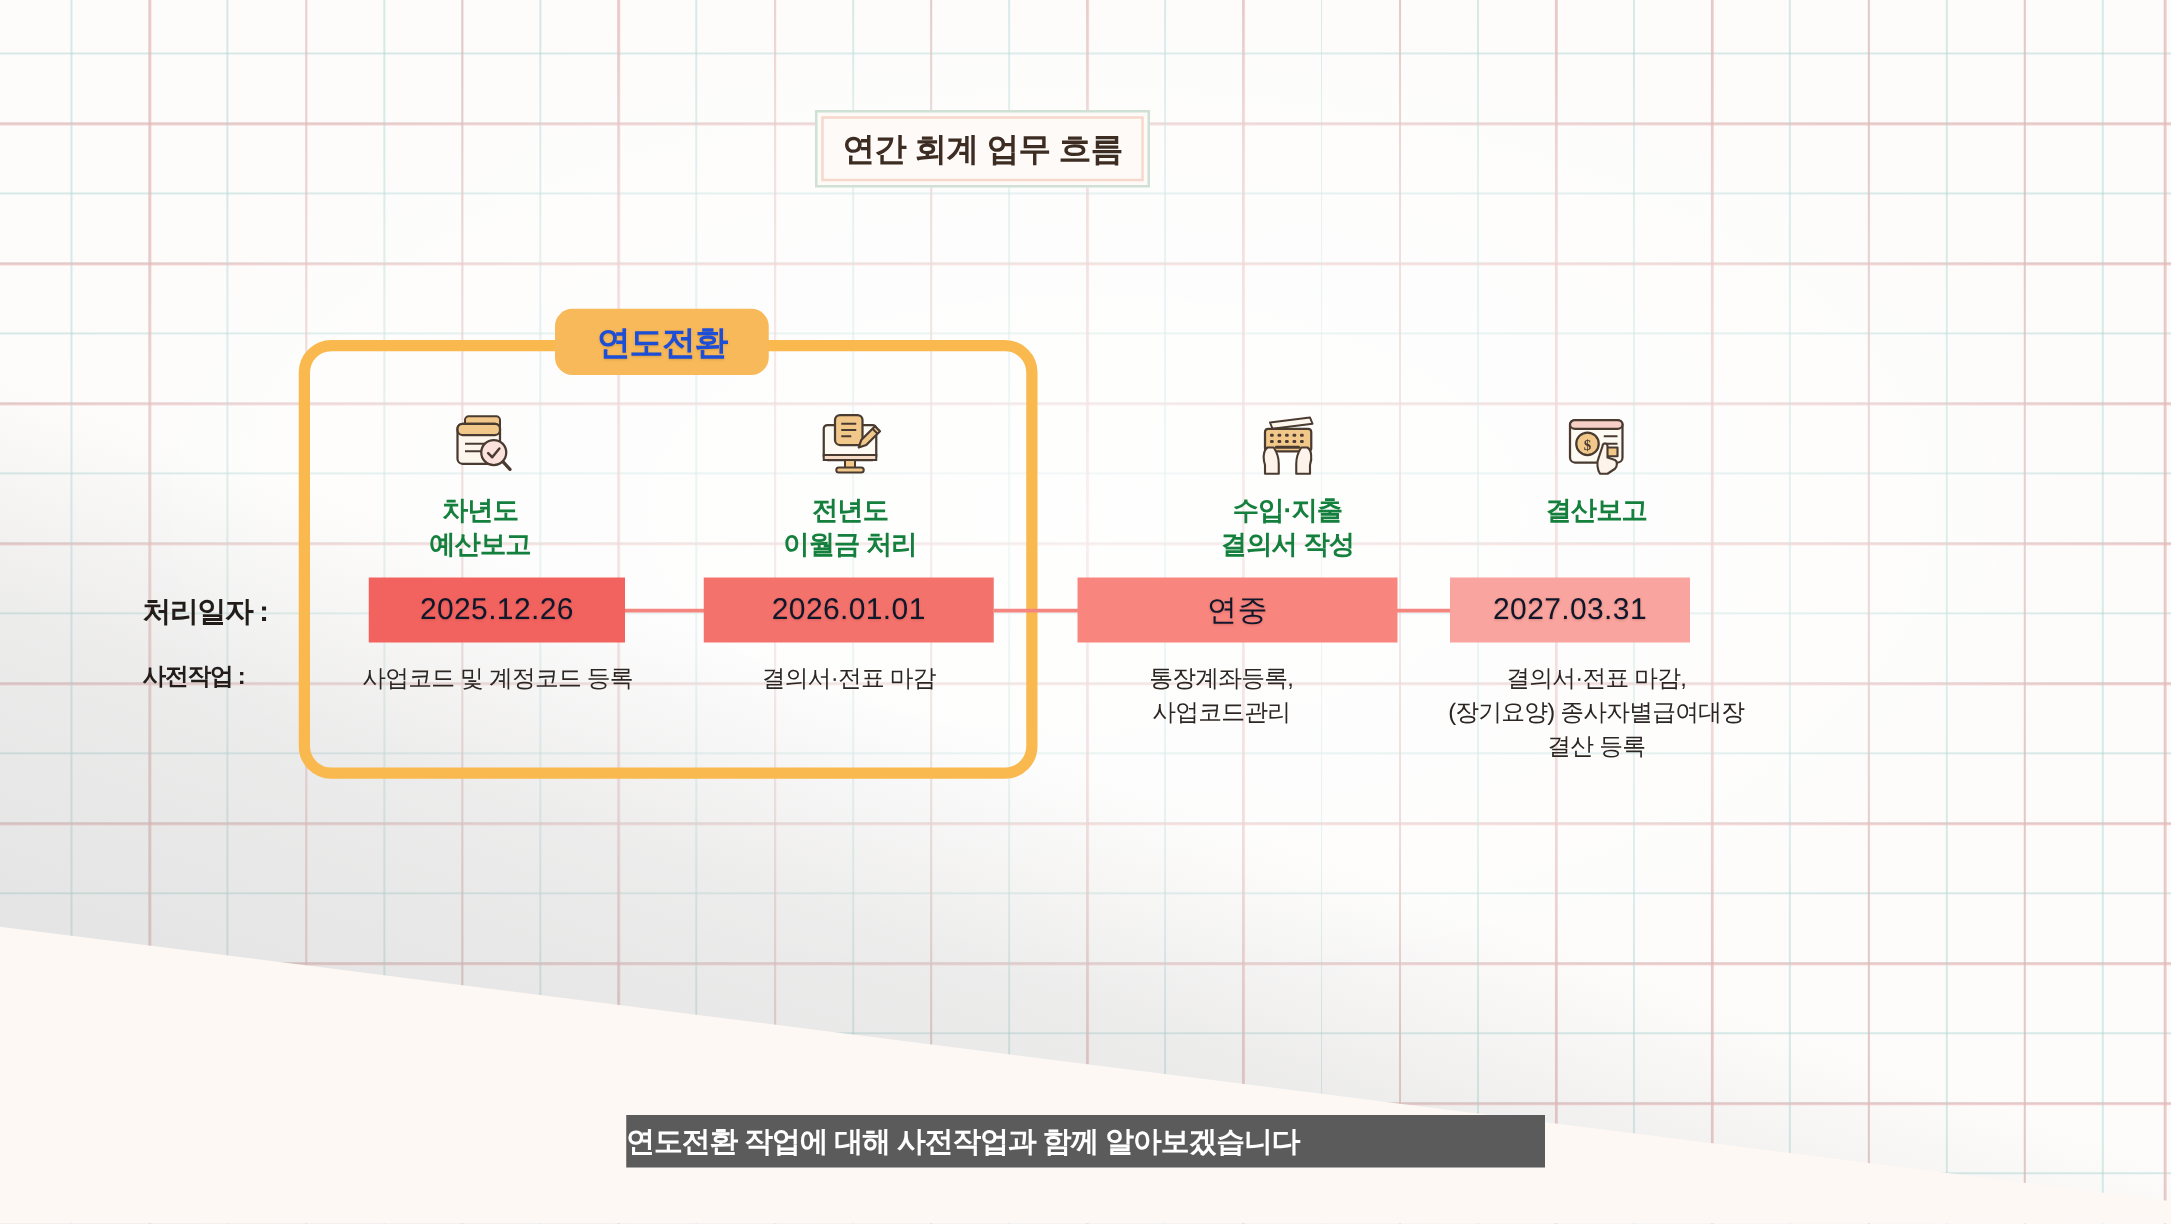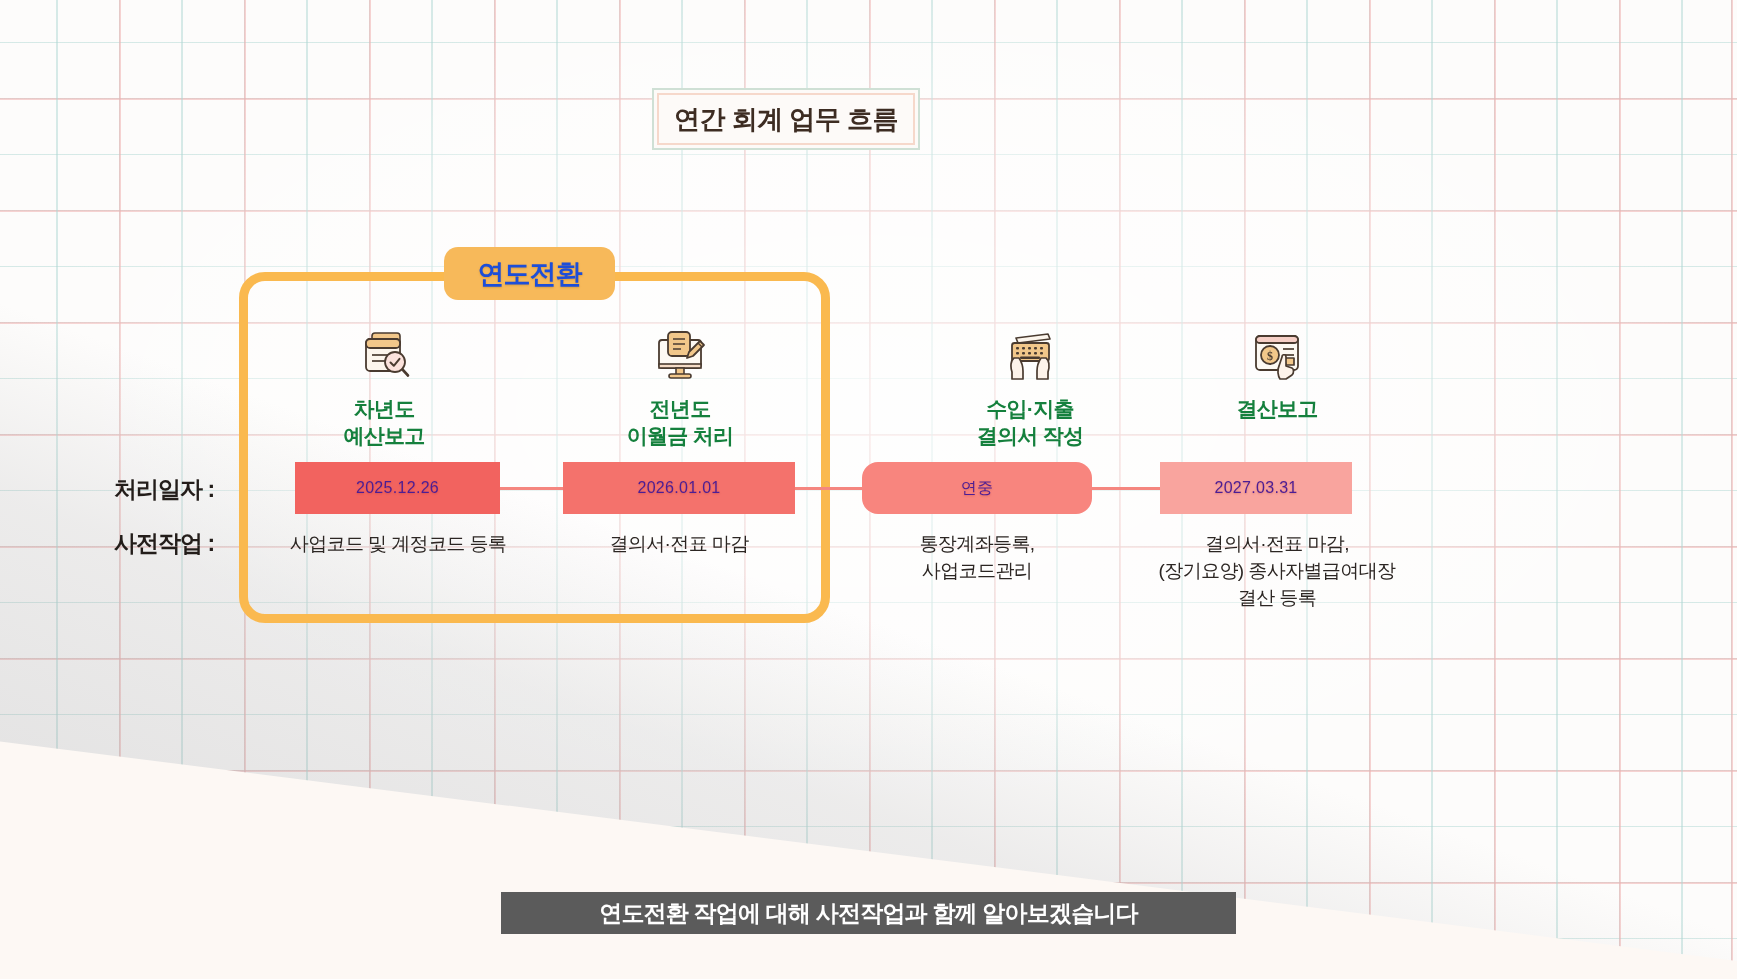--- a/index.html
+++ b/index.html
@@ -102,21 +102,21 @@
     white-space:pre-line;
   }
 
   
   .date-bar{
     position:absolute; top:462px; height:52px;
     display:flex; align-items:center; justify-content:center;
     z-index:3;
   }
   .date-bar span{
-    font-size:16px; color:#4c1d95; letter-spacing:.3px;
+    font-size:24px; color:#0f172a; letter-spacing:.3px;
     text-shadow:0 1px 2px rgba(150,50,45,.30);
   }
 
   
   .connector{
     position:absolute; top:487px; height:3px;
     background:#f5867f; z-index:2;
   }
 
   
@@ -127,28 +127,28 @@
     white-space:pre-line;
     z-index:3;
   }
 
   
   .row-label{
     position:absolute; right:0; font-weight:bold; color:#231d1a;
     letter-spacing:-1px; white-space:nowrap;
   }
   #lbl-date{ left:114px; top:474px; font-size:23px; }
-  #lbl-prep{ left:114px; top:528px; font-size:23px; }
+  #lbl-prep{ left:114px; top:528px; font-size:19px; }
 
   
   #caption{
     position:absolute; left:501px; top:892px;
     width:735px; height:42px;
     background:#5b5b5b;
-    display:flex; align-items:center; justify-content:center;
+    display:flex; align-items:center; justify-content:flex-start;
   }
   #caption span{
     font-size:23px; font-weight:bold; color:#ffffff; letter-spacing:-.8px;
   }
 </style>
 </head>
 <body>
 
 <div id="paper"></div>
 <div id="paper-glow"></div>
@@ -236,21 +236,21 @@
         <rect x="38" y="22" width="3" height="2.4" rx="1"></rect>
         <rect x="18" y="26.6" width="20" height="2.4" rx="1"></rect>
       </g>
       <path d="M12 28 C9 30 8 36 10 42 L10 49 L21 49 L21 41 C21 36 19 31 17 28 Z" fill="#fdf3ea" stroke="#4a3b30" stroke-width="1.7" stroke-linejoin="round"></path>
       <path d="M44 28 C47 30 48 36 46 42 L46 49 L35 49 L35 41 C35 36 37 31 39 28 Z" fill="#fdf3ea" stroke="#4a3b30" stroke-width="1.7" stroke-linejoin="round"></path>
     </svg>
   </div>
   <div class="step-label">수입·지출
 결의서 작성</div>
 </div>
-<div class="date-bar" style="left:862px;width:230px;background:#f8857e;border-radius:16px;">
+<div class="date-bar" style="left:862px;width:256px;background:#f8857e;">
   <span>연중</span>
 </div>
 <div class="prep" style="left:859px;width:236px;">통장계좌등록,
 사업코드관리</div>
 
 <div class="step" style="left:1203px;width:148px;">
   <div class="icon-box">
     <svg viewBox="0 0 56 52" width="56" height="52">
       <rect x="7" y="6" width="42" height="34" rx="4" fill="#fdf9f3" stroke="#4a3b30" stroke-width="1.8"></rect>
       <rect x="7" y="6" width="42" height="7" rx="4" fill="#f6cfc6" stroke="#4a3b30" stroke-width="1.8"></rect>

